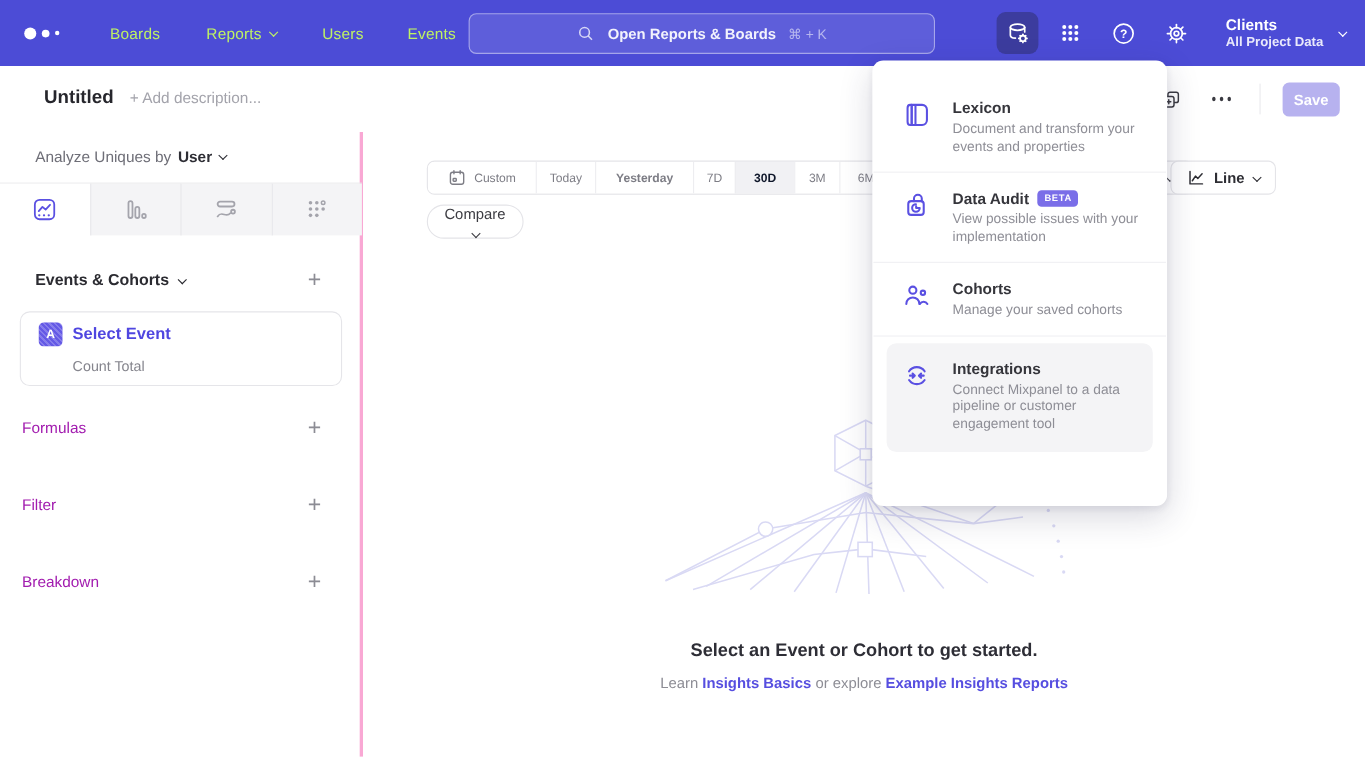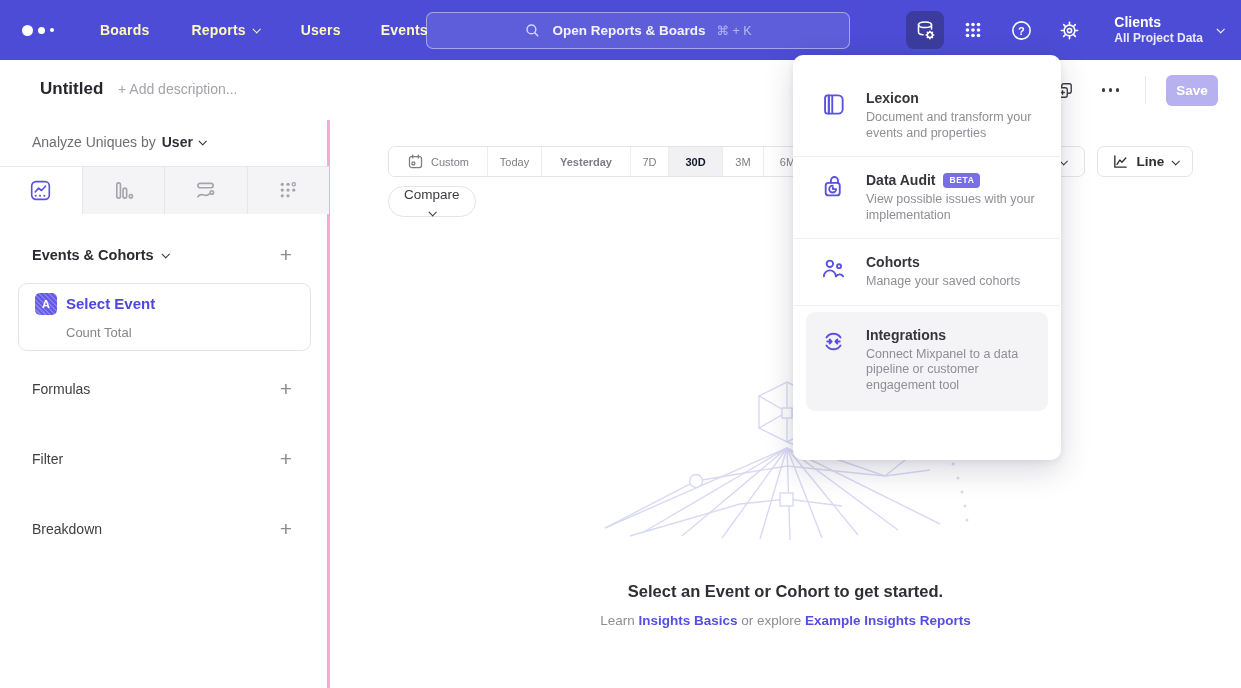--- a/index.html
+++ b/index.html
@@ -6,21 +6,21 @@
   html,body { width:1241px; height:688px; overflow:hidden; }
   body { font-family:"Liberation Sans", sans-serif; background:#fff; position:relative; color:#33333a; }
 
   .page { position:absolute; inset:0; }
 
   
   .topnav { position:absolute; left:0; top:0; width:1241px; height:60px; background:#4c4cd6; display:flex; align-items:center; z-index:10; }
   .logo { display:flex; align-items:center; gap:5px; margin-left:22px; width:50px; }
   .logo i { background:#fff; border-radius:50%; display:block; }
   .logo .d1{width:11px;height:11px;} .logo .d2{width:7px;height:7px;} .logo .d3{width:4px;height:4px;}
-  .nav-item { color:#fef9c3; font-size:14px; font-weight:700; letter-spacing:.2px; display:flex; align-items:center; gap:7px; cursor:pointer; }
+  .nav-item { color:#bef264; font-size:14px; font-weight:400; letter-spacing:.2px; display:flex; align-items:center; gap:7px; cursor:pointer; }
   .nav-item.n1{margin-left:28px;} .nav-item.n2{margin-left:42px;} .nav-item.n3{margin-left:42px;} .nav-item.n4{margin-left:40px;}
   .chev { display:inline-block; width:6px; height:6px; border-right:1.7px solid currentColor; border-bottom:1.7px solid currentColor; transform:rotate(45deg) translateY(-1px); }
   .searchbar { position:absolute; left:426px; top:12px; width:424px; height:37px; background:rgba(255,255,255,0.10); border:1px solid rgba(255,255,255,0.45); border-radius:7px; display:flex; align-items:center; justify-content:center; gap:11px; color:#fff; cursor:text; }
   .searchbar .ph { font-size:13.5px; font-weight:700; color:rgba(255,255,255,0.92); }
   .searchbar .sc { font-size:12.5px; color:rgba(255,255,255,0.55); font-weight:400; }
   .nav-right { position:absolute; right:0; top:0; height:60px; display:flex; align-items:center; }
   .icon-btn { width:38px; height:38px; border-radius:8px; display:flex; align-items:center; justify-content:center; cursor:pointer; }
   .icon-btn.active { background:#3c3c9e; }
   .proj { margin-left:26px; margin-right:14px; color:#fff; cursor:pointer; }
   .proj .pname { font-size:14px; font-weight:700; line-height:17px; }
@@ -45,32 +45,32 @@
   .tabstrip { position:absolute; left:0; top:46px; width:329px; height:48px; border-top:1px solid #e8e8ec; display:flex; }
   .tab { flex:1; display:flex; align-items:center; justify-content:center; cursor:pointer; background:#f4f4f6; border-left:1px solid #e6e6ea; }
   .tab:first-child { border-left:none; background:#fff; }
   .tab.sel { background:#fff; }
   .side-row-title { position:absolute; left:32px; font-size:14.5px; font-weight:700; color:#2b2b31; display:flex; align-items:center; gap:8px; cursor:pointer; }
   .plus-btn { position:absolute; left:276px; width:20px; height:20px; color:#8c8c94; font-size:21px; font-weight:300; line-height:18px; text-align:center; cursor:pointer; }
   .event-card { position:absolute; left:18px; top:163px; width:293px; height:68px; border:1px solid #e5e5e9; border-radius:9px; background:#fff; cursor:pointer; }
   .abadge { position:absolute; left:16px; top:9px; width:22px; height:22px; border-radius:5px; background:#6459e6 repeating-linear-gradient(45deg, rgba(255,255,255,.22) 0 1.5px, transparent 1.5px 3.5px); color:#fff; font-size:11px; font-weight:700; display:flex; align-items:center; justify-content:center; }
   .ev-title { position:absolute; left:47px; top:11px; font-size:15px; font-weight:700; color:#4f46e0; }
   .ev-sub { position:absolute; left:47px; top:41px; font-size:13px; color:#85858d; }
-  .gray-row { position:absolute; left:32px; font-size:14px; color:#404040; cursor:pointer; }
+  .gray-row { position:absolute; left:20px; font-size:14px; color:#a21caf; cursor:pointer; }
 
   
   .content { position:absolute; left:330px; top:120px; right:0; bottom:0; background:#fff; }
   .datebar { position:absolute; left:58px; top:26px; height:31px; display:flex; border:1px solid #e4e4e8; border-radius:7px; background:#fff; overflow:hidden; }
   .seg { display:flex; align-items:center; justify-content:center; gap:7px; font-size:11px; color:#7d7d85; border-left:1px solid #ededf0; cursor:pointer; background:#fff; }
   .seg:first-child { border-left:none; }
   .seg.active { background:#f1f1f4; color:#0f172a; font-weight:700; }
   .s-custom{width:98px;} .s-today{width:54px;} .s-yest{width:89px;font-weight:bold;} .s-7d{width:38px;} .s-30d{width:54px;} .s-3m{width:41px;} .s-6m{width:48px;}
   .compare-btn { position:absolute; left:58px; top:66px; height:31px; padding:0 15px; border:1px solid #e4e4e8; border-radius:16px; background:#fff; display:flex; align-items:center; gap:8px; font-size:13.5px; color:#3b3b41; font-weight:400; cursor:pointer;flex-direction:column; }
   .ghost-dd { position:absolute; left:670px; top:26px; width:85px; height:31px; border:1px solid #e4e4e8; border-radius:7px; background:#fff; display:flex; align-items:center; justify-content:flex-end; padding-right:18px; color:#3b3b41; cursor:pointer; }
-  .line-btn { position:absolute; left:767px; top:26px; width:96px; height:31px; border:1px solid #e4e4e8; border-radius:7px; background:#fff; display:flex; align-items:center; justify-content:center; gap:8px; font-size:13.5px; color:#2e2e34; font-weight:600; cursor:pointer; }
+  .line-btn { position:absolute; left:734px; top:26px; width:96px; height:31px; border:1px solid #e4e4e8; border-radius:7px; background:#fff; display:flex; align-items:center; justify-content:center; gap:8px; font-size:13.5px; color:#2e2e34; font-weight:600; cursor:pointer; }
   .watermark { position:absolute; left:270px; top:258px; pointer-events:none; }
   .empty-title { position:absolute; left:0; right:0; top:462px; text-align:center; font-size:16.5px; font-weight:700; color:#2e2e36; }
   .empty-links { position:absolute; left:0; right:0; top:493px; text-align:center; font-size:13.5px; color:#8d8d95; }
   .empty-links a { color:#564ee0; font-weight:700; text-decoration:none; cursor:pointer; }
 
   
   .menu-panel { position:absolute; left:793px; top:55px; width:268px; height:405px; background:#fff; border-radius:10px; box-shadow:0 10px 30px rgba(40,40,80,0.18), 0 2px 6px rgba(40,40,80,0.08); z-index:50; padding:20px 0 14px; }
   .menu-item { position:relative; display:flex; gap:19px; padding:15px 22px 15px 28px; cursor:pointer; }
   .menu-item .mi-icon { flex:0 0 26px; padding-top:2px; }
   .menu-item .mi-title { font-size:14px; font-weight:700; color:#35353b; display:flex; align-items:center; gap:8px; }

